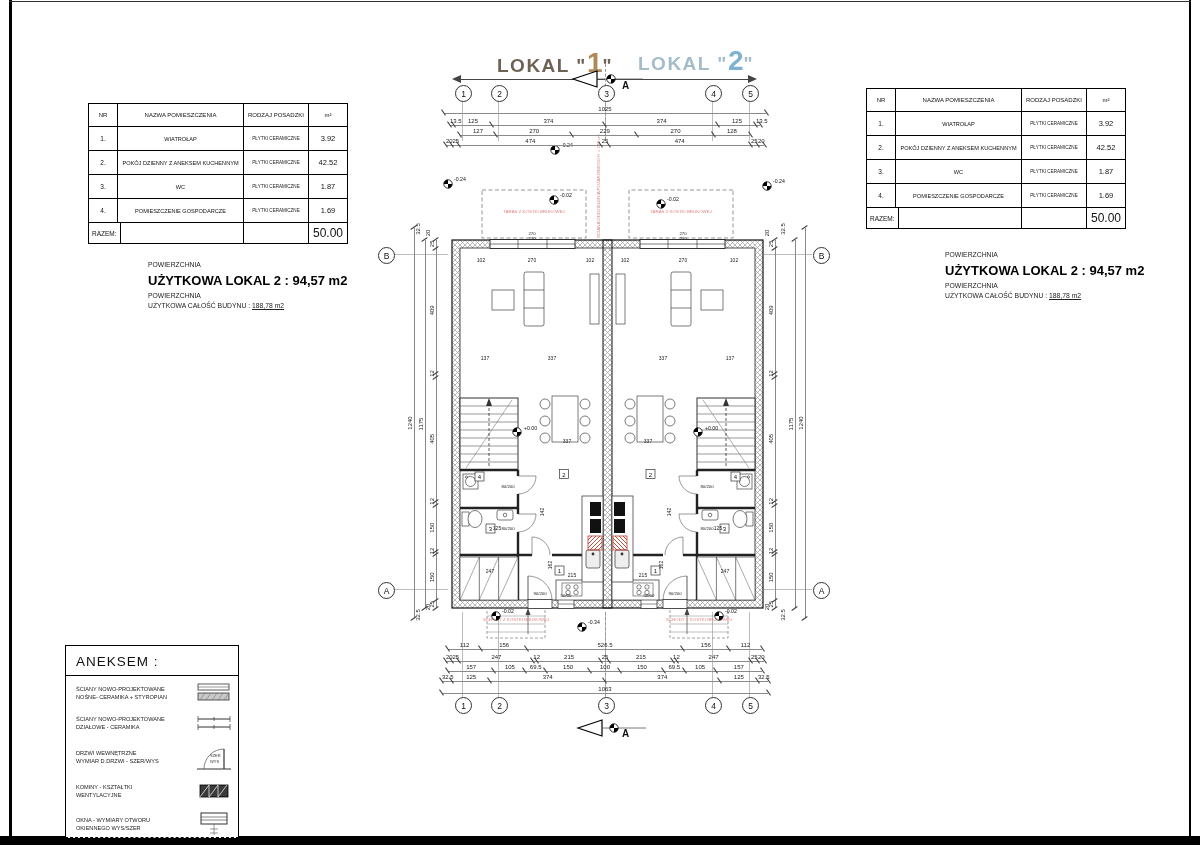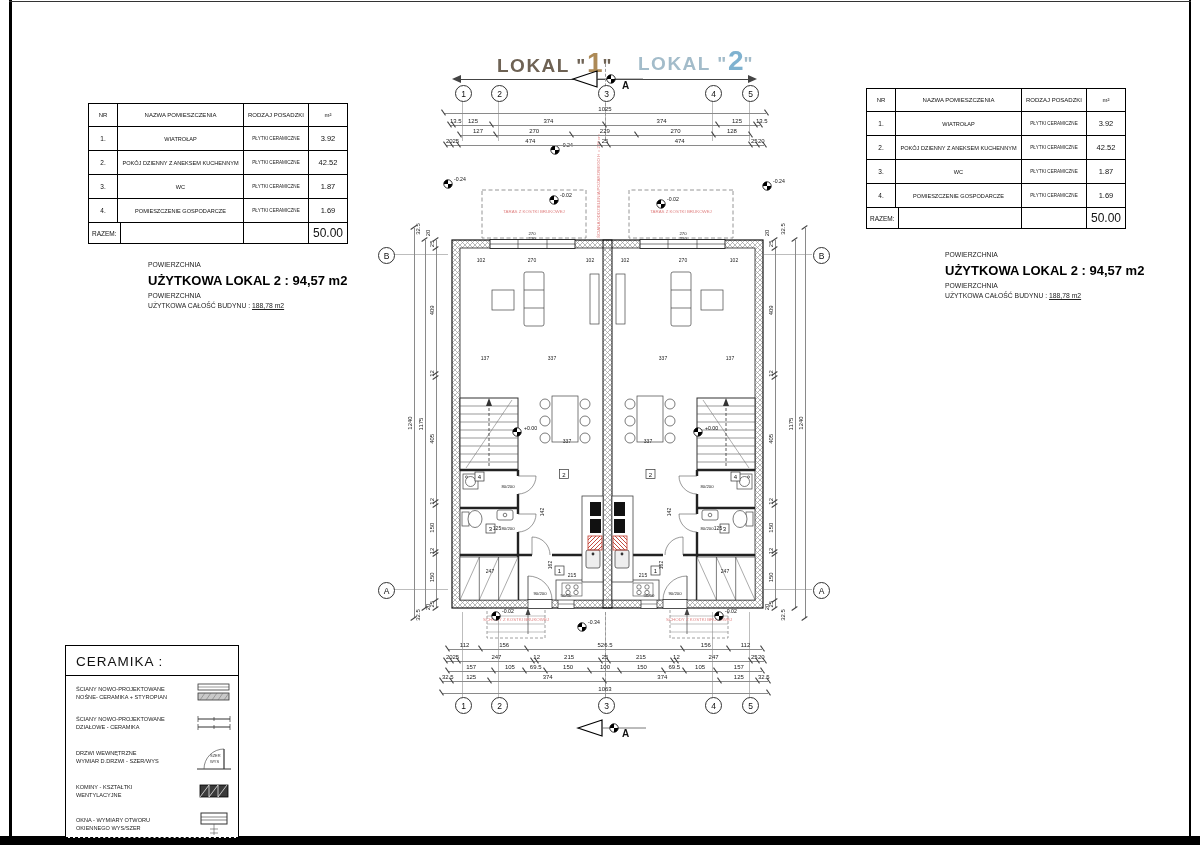--- a/index.html
+++ b/index.html
@@ -690,21 +690,21 @@
     <div><span>UŻYTKOWA CAŁOŚĆ BUDYNU : </span><span class="u">188,78 m2</span></div>
   </div>
   <div class="notes" style="left:945px;top:250px">
     <div>POWIERZCHNIA</div>
     <div class="big">UŻYTKOWA LOKAL 2 : 94,57 m2</div>
     <div>POWIERZCHNIA</div>
     <div><span>UŻYTKOWA CAŁOŚĆ BUDYNU : </span><span class="u">188,78 m2</span></div>
   </div>
 
   <div class="legend">
-    <div class="leg-title">CERAMIKA :</div>
+    <div class="leg-title">ANEKSEM :</div>
     <div class="leg-item">
       <div class="leg-txt">
           <div>ŚCIANY NOWO-PROJEKTOWANE</div>
           <div>NOŚNE- CERAMIKA + STYROPIAN</div>
         </div>
       <svg width="36" height="24" viewBox="0 0 36 24" style="position:static">
         <rect x="2" y="3" width="31" height="6" fill="#fff" stroke="#333" stroke-width="0.8"></rect>
         <line x1="2" y1="6" x2="33" y2="6" stroke="#333" stroke-width="0.5"></line>
         <rect x="2" y="12" width="31" height="7" fill="#c9c9c9" stroke="#333" stroke-width="0.8"></rect>
         <path d="M4,19L9,12M10,19L15,12M16,19L21,12M22,19L27,12M28,19L33,12" stroke="#666" stroke-width="0.5" fill="none"></path>

